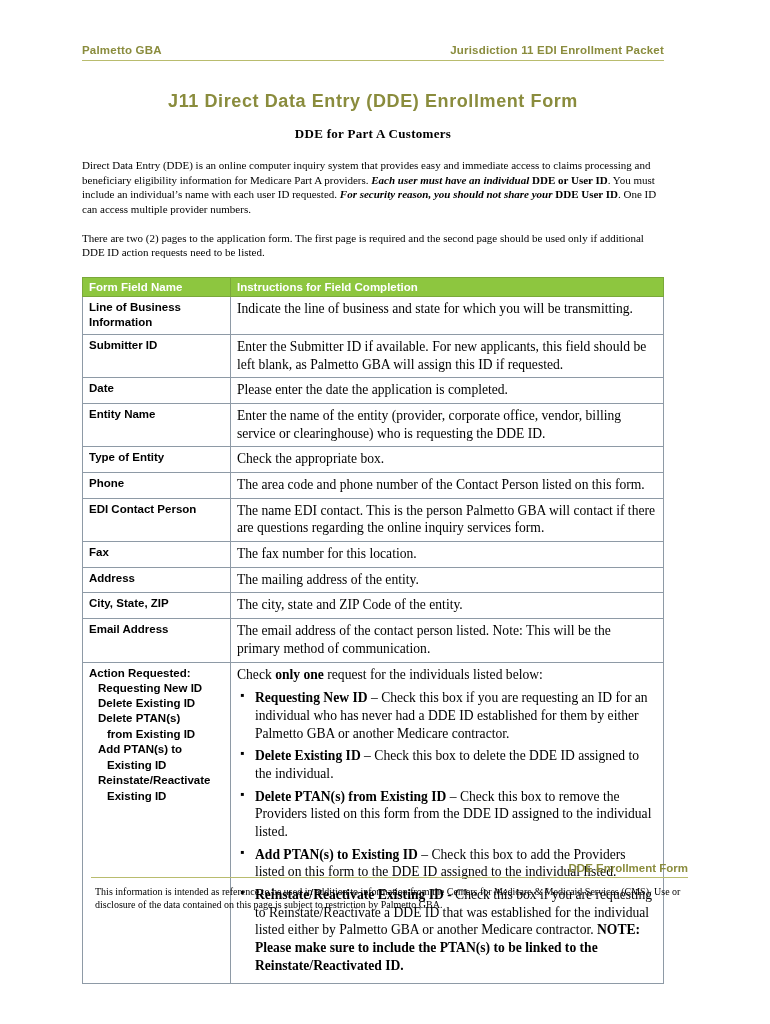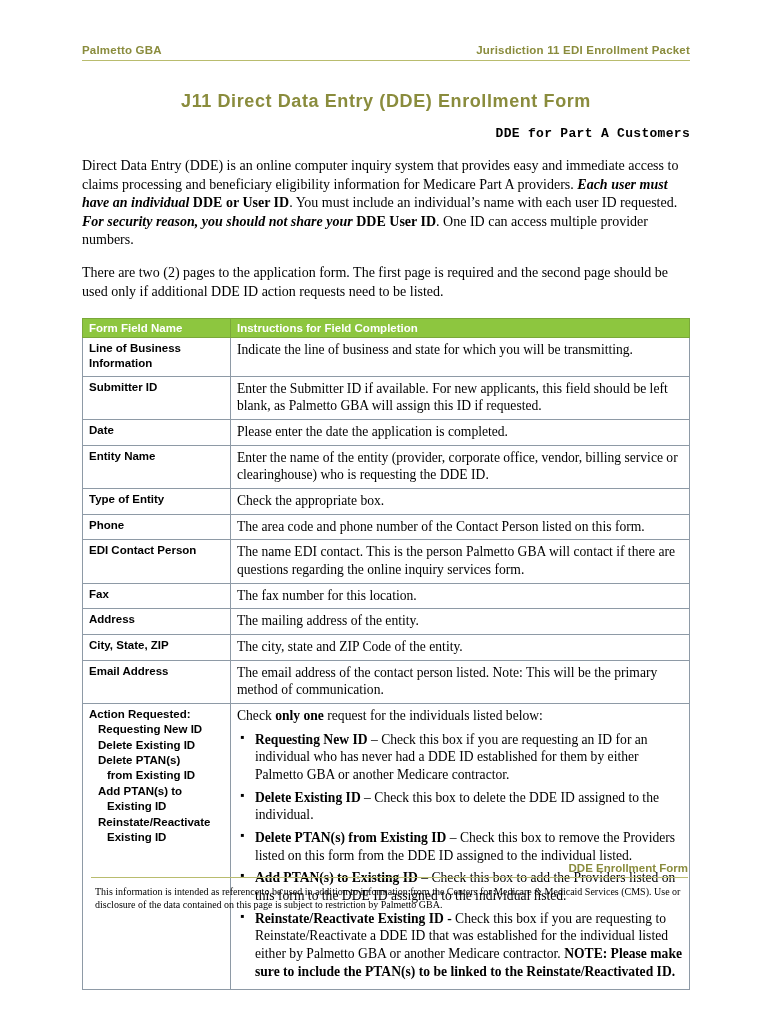--- a/index.html
+++ b/index.html
@@ -13,21 +13,21 @@
     font-family: "Liberation Serif", serif;
     color: #000000;
     position: relative;
     overflow: hidden;
   }
   .page {
     position: relative;
     width: 770px;
     height: 940px;
     box-sizing: border-box;
-    padding: 44px 80px 0 82px;
+    padding: 44px 106px 0 82px;
   }
   
   .header-row {
     display: flex;
     justify-content: space-between;
     align-items: flex-end;
     font-family: "Liberation Sans", sans-serif;
     font-weight: bold;
     font-size: 11.5px;
     color: #8a8c3d;
@@ -41,32 +41,32 @@
   .doc-title {
     text-align: center;
     font-family: "Liberation Sans", sans-serif;
     font-weight: bold;
     font-size: 18px;
     color: #8a8c3d;
     letter-spacing: 0.6px;
     margin-top: 30px;
   }
   .doc-subtitle {
-    text-align: right;
-    font-family: Liberation Mono, monospace;
+    text-align: center;
+    font-family: Liberation Serif, serif;
     font-weight: bold;
     font-size: 13px;
     color: #000000;
     letter-spacing: 0.3px;
     margin-top: 14px;
   }
 
   
   .para {
-    font-size: 14px;
+    font-size: 11px;
     line-height: 1.33;
     text-align: left;
     margin-top: 16px;
   }
   .para.second { margin-top: 14px; }
   .para b { font-weight: bold; }
   .bi { font-weight: bold; font-style: italic; }
 
   
   table.fields {

